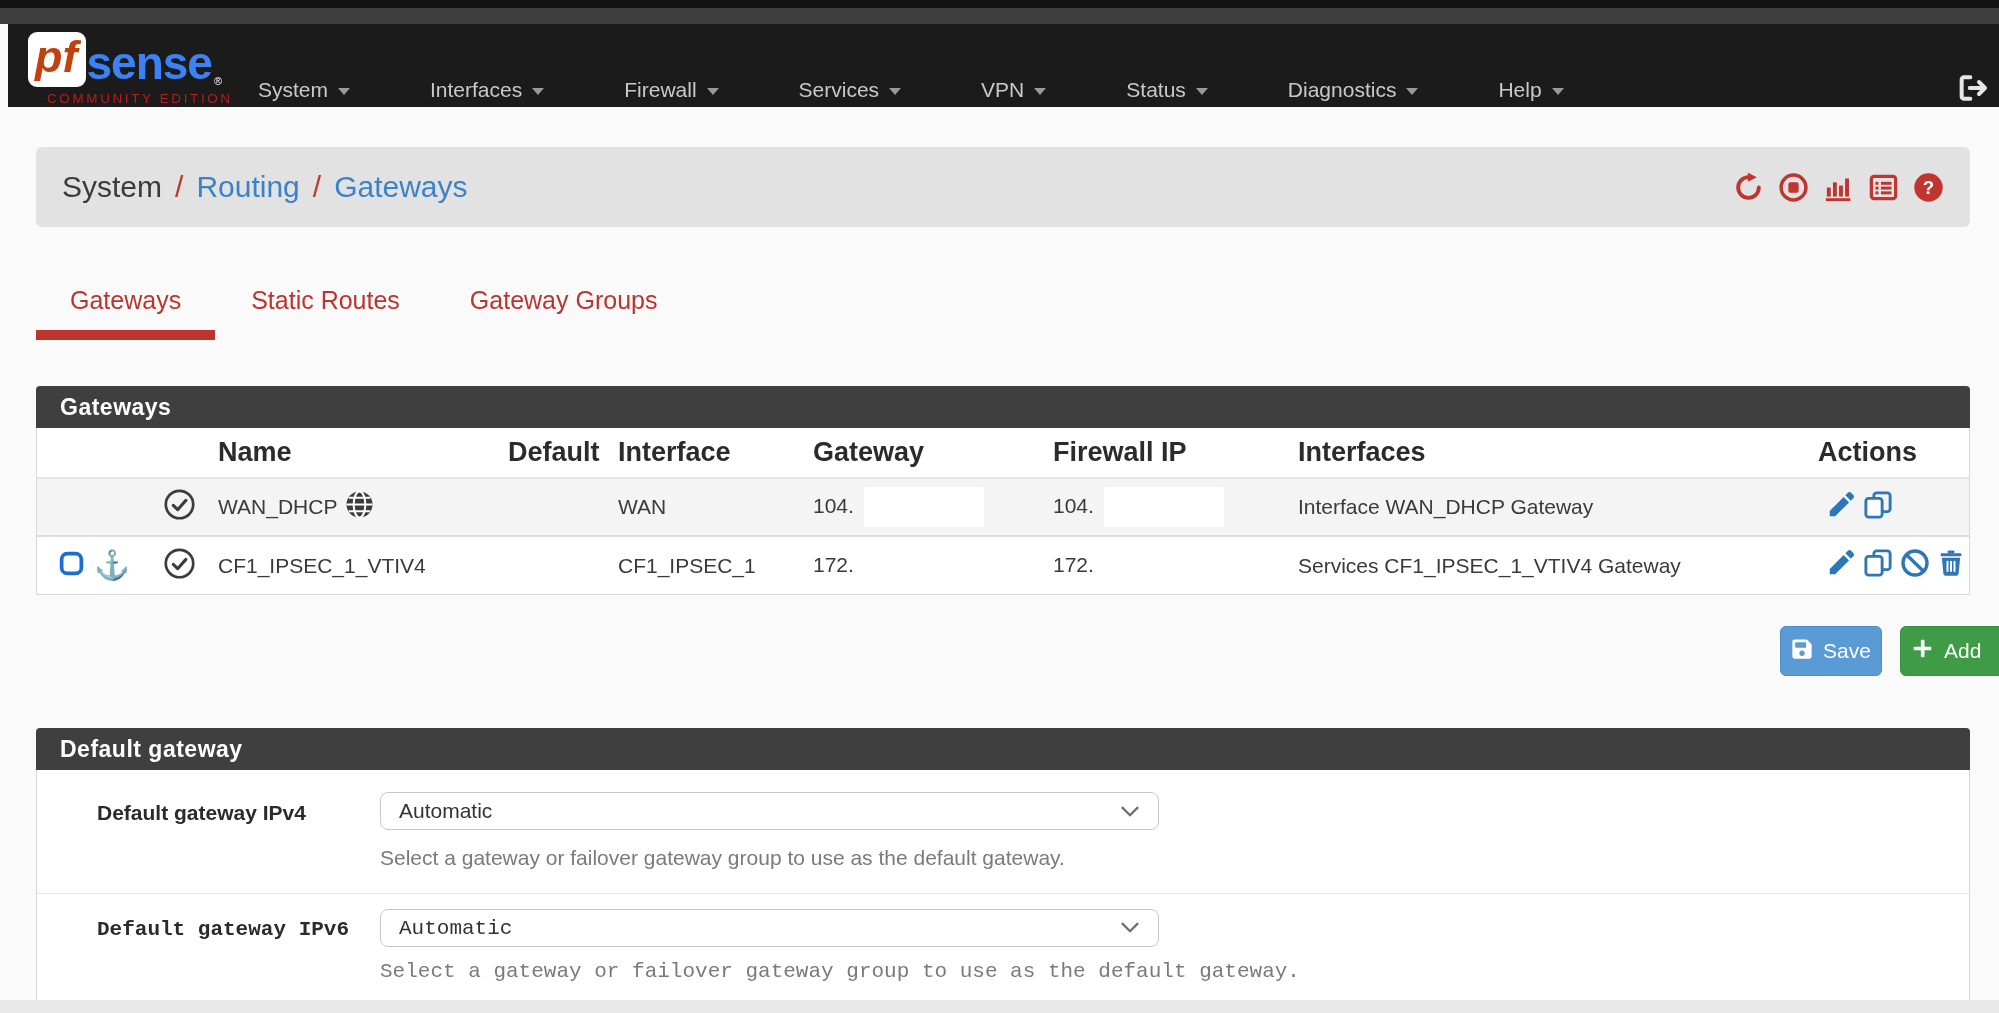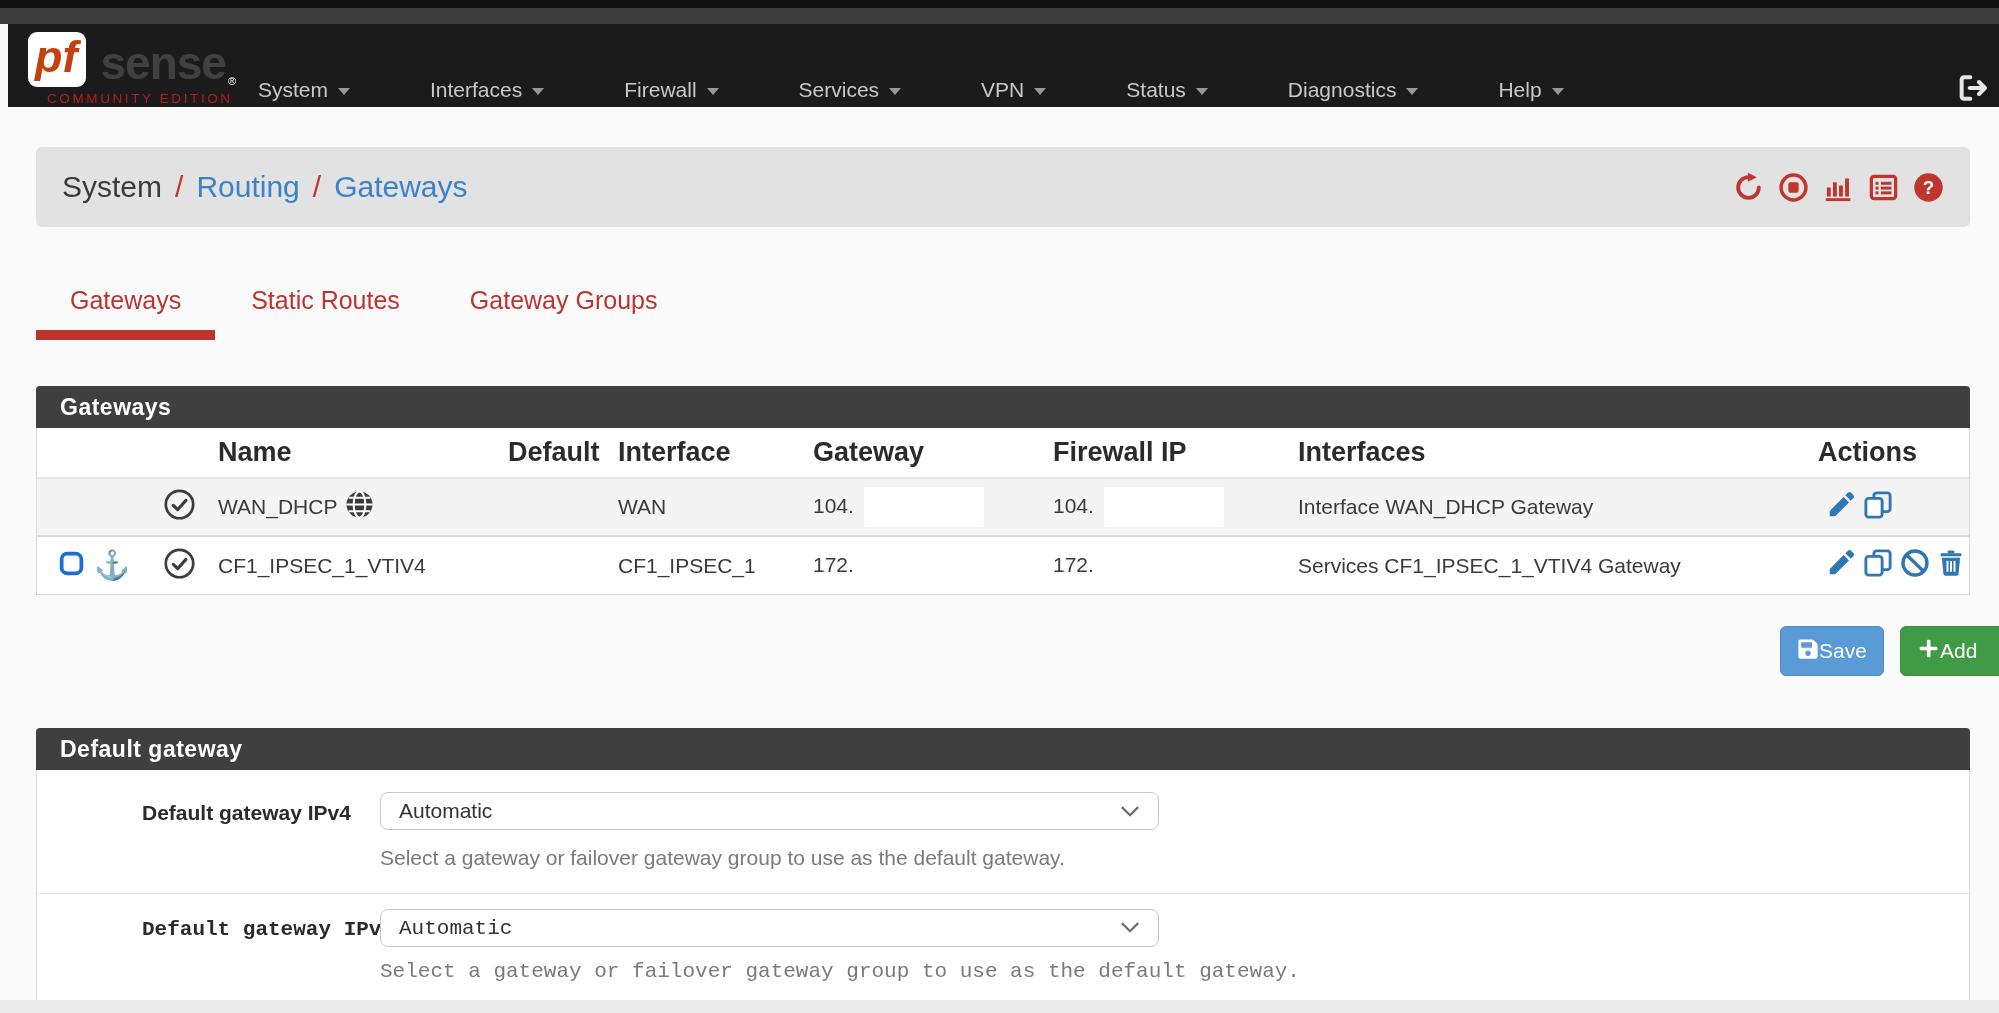--- a/index.html
+++ b/index.html
@@ -10,21 +10,21 @@
   
   .topline  { position:absolute; left:0; top:0; width:100%; height:8px;  background:#121212; }
   .topstrip { position:absolute; left:0; top:8px; width:100%; height:16px; background:#3e3e3e; }
   .navbar   { position:absolute; left:0; top:24px; width:100%; height:83px; background:#1b1b1b; }
   .nav-notch{ position:absolute; left:0; top:24px; width:8px; height:83px; background:#fafafa; }
 
   .brand { position:absolute; left:28px; top:32px; }
   .brand-line { display:flex; align-items:flex-end; }
   .pf-box { background:#ffffff; border-radius:9px; padding:4px 9px 10px 7px; color:#c2410c;
             font-size:45px; font-weight:bold; font-style:italic; line-height:0.92; }
-  .sense  { color:#404040; font-size:46px; font-weight:bold; line-height:1.05; margin-left:14px; letter-spacing:-1px; }
+  .sense  { color:#3b82f6; font-size:46px; font-weight:bold; line-height:1.05; margin-left:0; letter-spacing:-1px; }
   .reg    { color:#ffffff; font-size:11px; margin-left:2px; }
   .edition{ margin-top:4px; color:#b91c1c; font-size:13.5px; font-weight:normal; letter-spacing:2.6px;margin-left:19px; }
 
   .menu { position:absolute; left:258px; top:24px; height:83px; display:flex; align-items:center; gap:80px; }
   .menu-item { color:#c9c9c9; font-size:21px; display:flex; align-items:center; gap:10px; cursor:pointer; white-space:nowrap; }
   .caret { width:0; height:0; border-left:6px solid transparent; border-right:6px solid transparent;
            border-top:7px solid #999999; margin-top:4px; }
   .signout { position:absolute; right:10px; top:48px; cursor:pointer; }
 
   
@@ -65,28 +65,28 @@
   .namewrap { display:inline-flex; align-items:center; gap:8px; }
   .redact { display:inline-block; width:120px; height:40px; background:#ffffff; vertical-align:middle;
             margin-left:10px; border-radius:2px; }
   td.cell-actions { padding-left:16px; }
   .actwrap { display:inline-flex; align-items:center; gap:7px; }
   .actwrap > span { display:inline-flex; cursor:pointer; }
   .anchor-glyph { font-size:29px; color:#2e76b5; line-height:1; }
 
   
   .btn { position:absolute; top:626px; height:50px; border-radius:6px; display:inline-flex; align-items:center;
-         color:#ffffff; font-size:21px; padding:0 16px; cursor:pointer; border:1px solid transparent; }
+         gap:10px; color:#ffffff; font-size:21px; padding:0 10px; cursor:pointer; border:1px solid transparent; }
   .btn-save { left:1780px; background:#5b9bd5; border-color:#4d8dc7; }
   .btn-add  { left:1900px; width:132px; background:#3f9b45; border-color:#38913e; }
 
   
   .dg-row { position:relative; height:123px; }
   .dg-row.second { border-top:1px solid #e8e8e8; height:107px;font-family:Liberation Mono, monospace; }
-  .dg-label { position:absolute; left:60px; font-size:21px; font-weight:bold; color:#2b2b2b;margin-left:45px; }
+  .dg-label { position:absolute; left:60px; font-size:21px; font-weight:bold; color:#2b2b2b; }
   .dg-row.first  .dg-label { top:31px; }
   .dg-row.second .dg-label { top:24px; }
   .dg-select { position:absolute; left:343px; width:779px; height:38px; background:#ffffff;
                border:1.5px solid #c9c9c9; border-radius:8px; display:flex; align-items:center;
                justify-content:space-between; padding:0 18px; font-size:21px; color:#333333; cursor:pointer; }
   .dg-row.first  .dg-select { top:22px; }
   .dg-row.second .dg-select { top:15px; }
   .dg-help { position:absolute; left:343px; font-size:21px; color:#7a7a7a; }
   .dg-row.first  .dg-help { top:76px; }
   .dg-row.second .dg-help { top:66px; }

